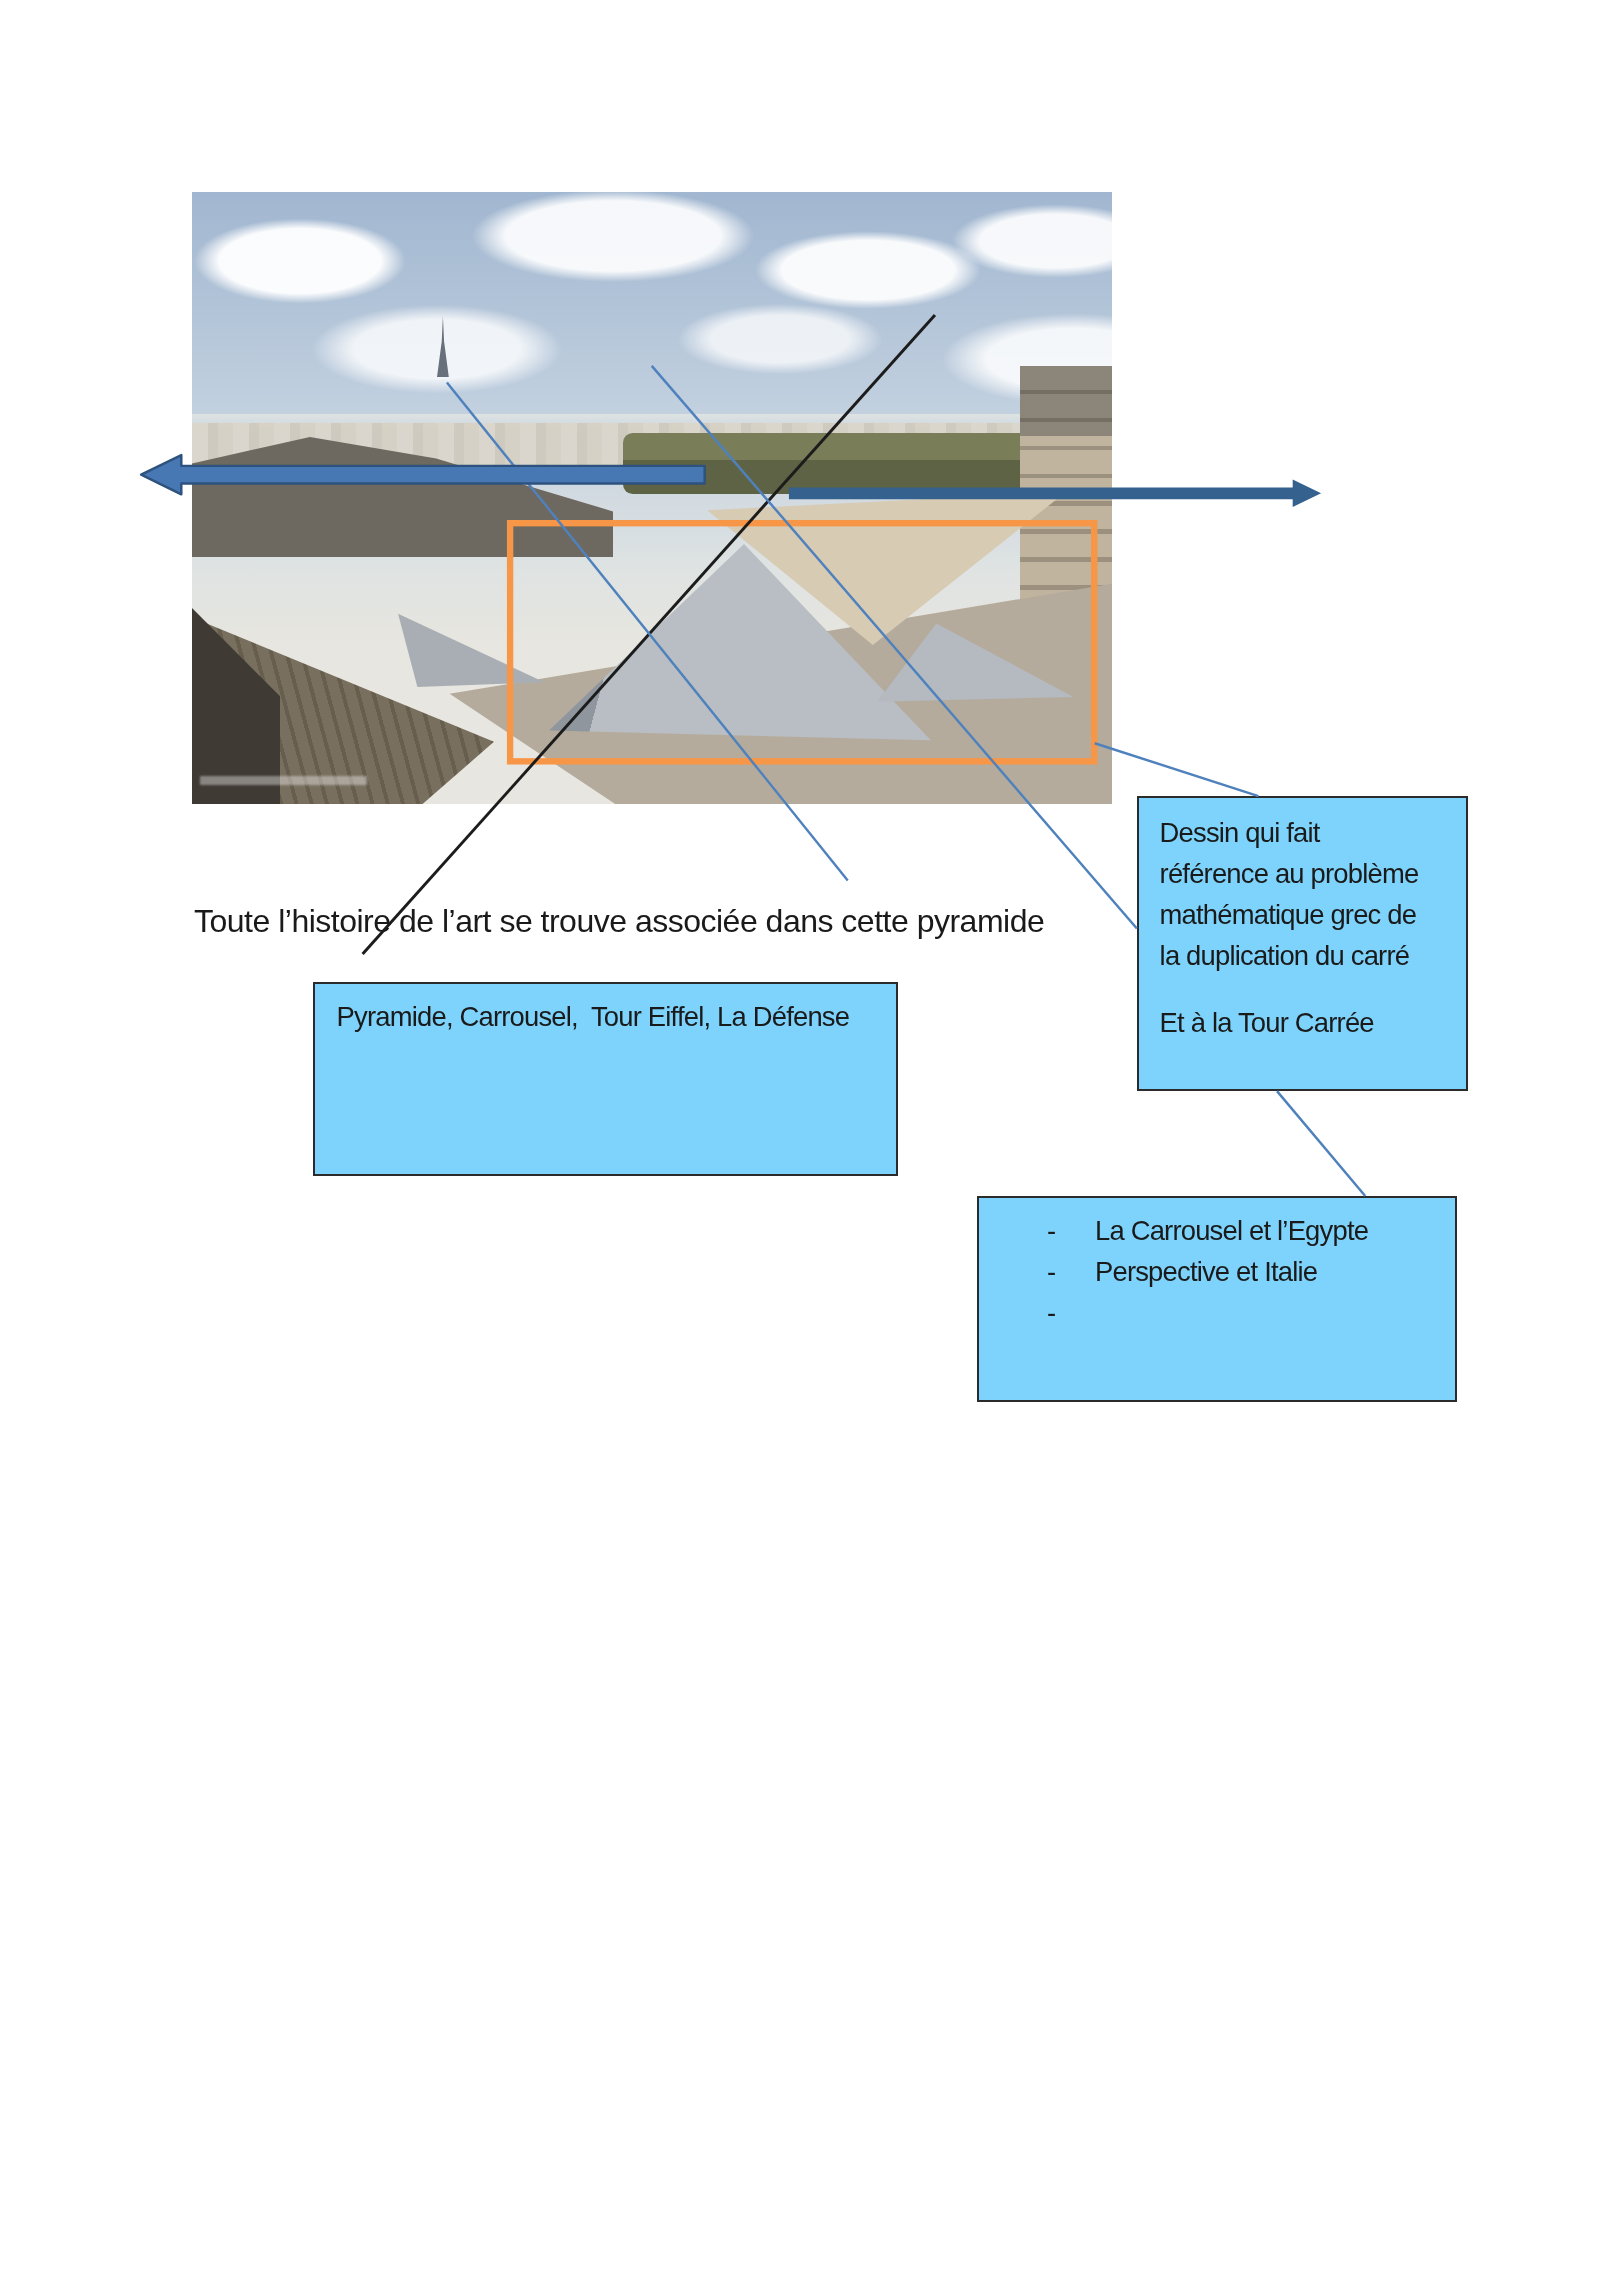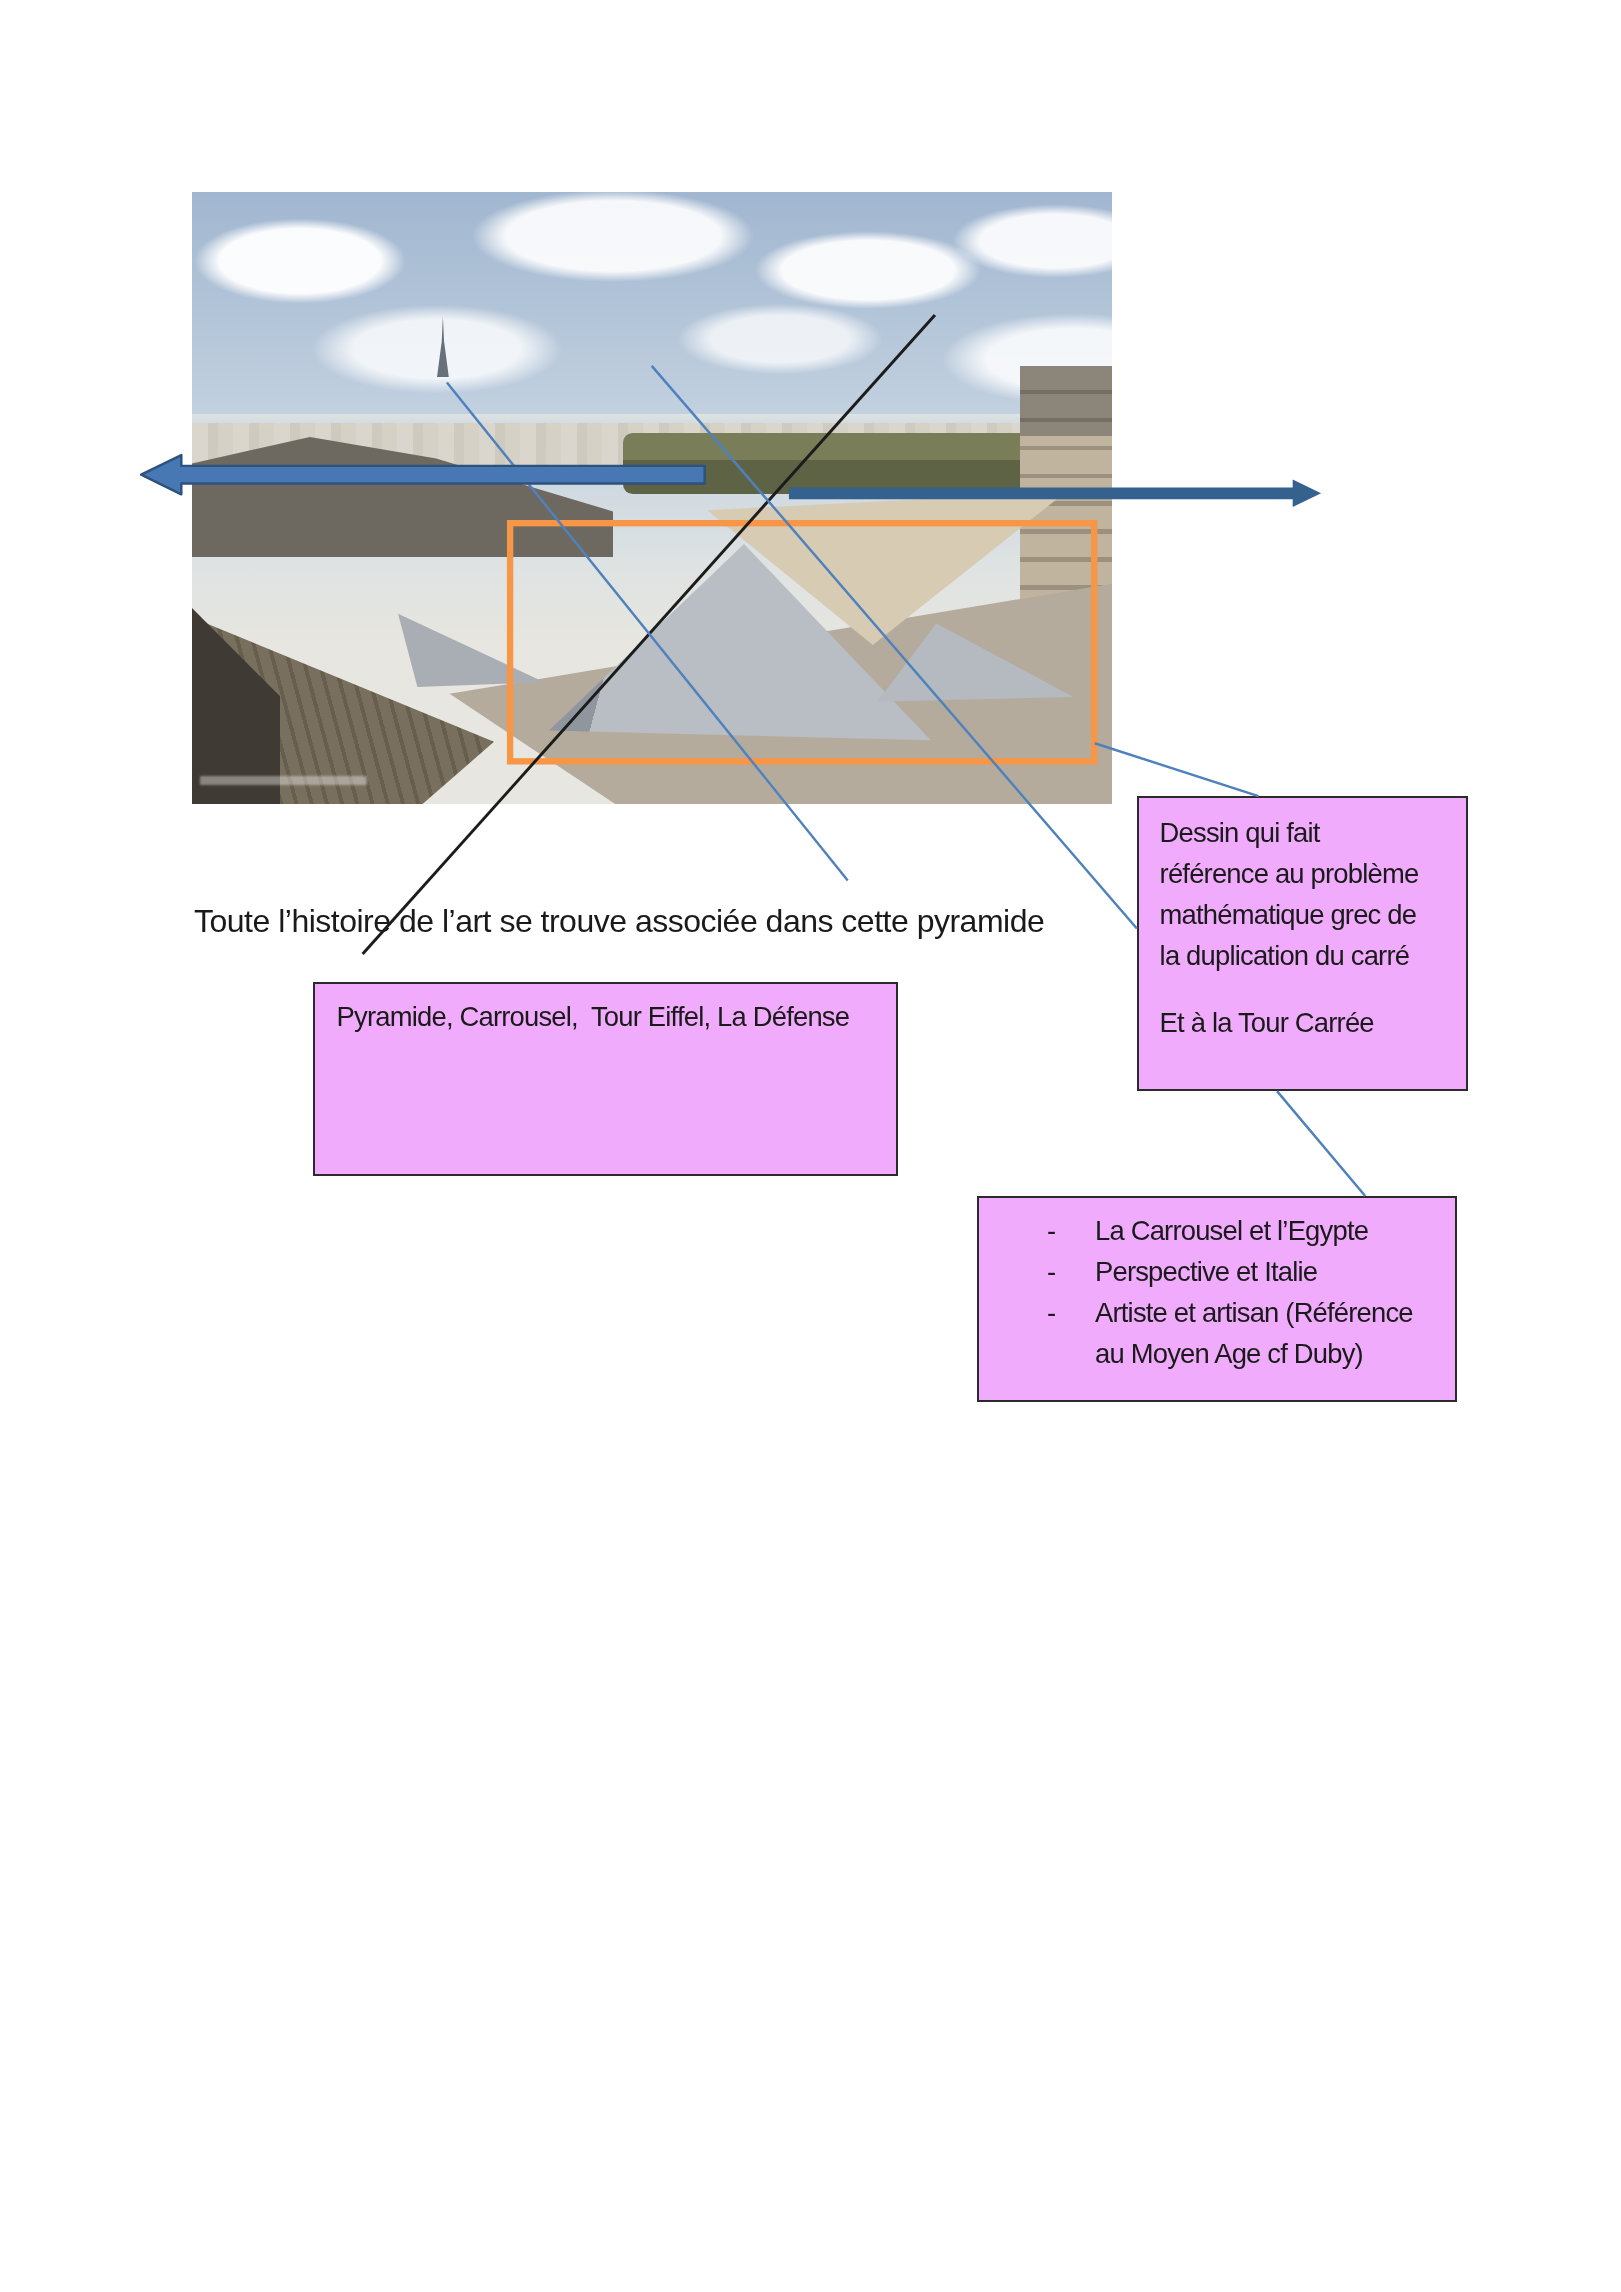--- a/index.html
+++ b/index.html
@@ -45,21 +45,21 @@
   .pyr-main{left:0;top:0;width:100%;height:100%;
     background:linear-gradient(105deg,#8f969e 50%,#b8bec4 50%);
     clip-path:polygon(60% 57.5%,38.8% 88%,80.3% 89.6%);}
   .pyr-left{left:0;top:0;width:100%;height:100%;background:#a8aeb4;
     clip-path:polygon(22.4% 68.9%,38.3% 80.1%,24.5% 80.9%);}
   .pyr-right{left:0;top:0;width:100%;height:100%;background:#b4bac0;
     clip-path:polygon(80.9% 70.5%,95.8% 82.5%,74.5% 83.3%);}
   .watermark{left:7.8px;top:584px;width:167px;height:8.8px;background:rgba(255,255,255,.38);filter:blur(1px);}
   
   .caption{position:absolute;left:194px;top:901px;font-size:32px;line-height:41px;letter-spacing:-0.5px;z-index:2;white-space:pre;}
-  .box{position:absolute;background:#f0abfc;border:2px solid #2b2b2b;box-sizing:border-box;z-index:3;}
+  .box{position:absolute;background:#7dd3fc;border:2px solid #2b2b2b;box-sizing:border-box;z-index:3;}
   .box p{margin:0 0 26.5px 0;font-size:27.4px;line-height:41px;letter-spacing:-0.8px;white-space:pre-wrap;}
   .timeline{left:313px;top:982px;width:585px;height:194px;padding:11.8px 15.7px 0 21.6px;}
   .dessin{left:1137px;top:796px;width:331px;height:295px;padding:13.7px 13.7px 0 20.6px;}
   .bullets{left:977px;top:1196px;width:480px;height:206px;padding:11.8px 3.9px 0 0;}
   .bullet-row{display:flex;align-items:flex-start;padding-left:68px;}
   .bullet-row .dash{width:48px;font-size:27.4px;line-height:41px;}
   .bullet-row .txt{font-size:27.4px;line-height:41px;letter-spacing:-0.8px;white-space:pre-wrap;}
   
   .overlay{position:absolute;left:0;top:0;z-index:5;pointer-events:none;}
 </style>
@@ -105,22 +105,20 @@
     <div class="bullet-row">
       <span class="dash">-</span>
       <span class="txt">La Carrousel et l’Egypte</span>
     </div>
     <div class="bullet-row">
       <span class="dash">-</span>
       <span class="txt">Perspective et Italie</span>
     </div>
     <div class="bullet-row">
       <span class="dash">-</span>
-      <span class="txt">Artiste et artisan (Référence
-au Moyen Age cf Duby)</span>
     </div>
   </div>
 
   <svg class="overlay" width="1621" height="2293" viewBox="0 0 1654 2339">
 
     <rect x="520.5" y="533.5" width="596" height="243" fill="none" stroke-width="6.5" stroke="#F79646"></rect>
 
     <line x1="954" y1="321" x2="370" y2="973" stroke-width="3" stroke="#1c1c1c"></line>
 
     <line x1="456" y1="390" x2="865" y2="898" stroke-width="2.5" stroke="#4F81BD"></line>

